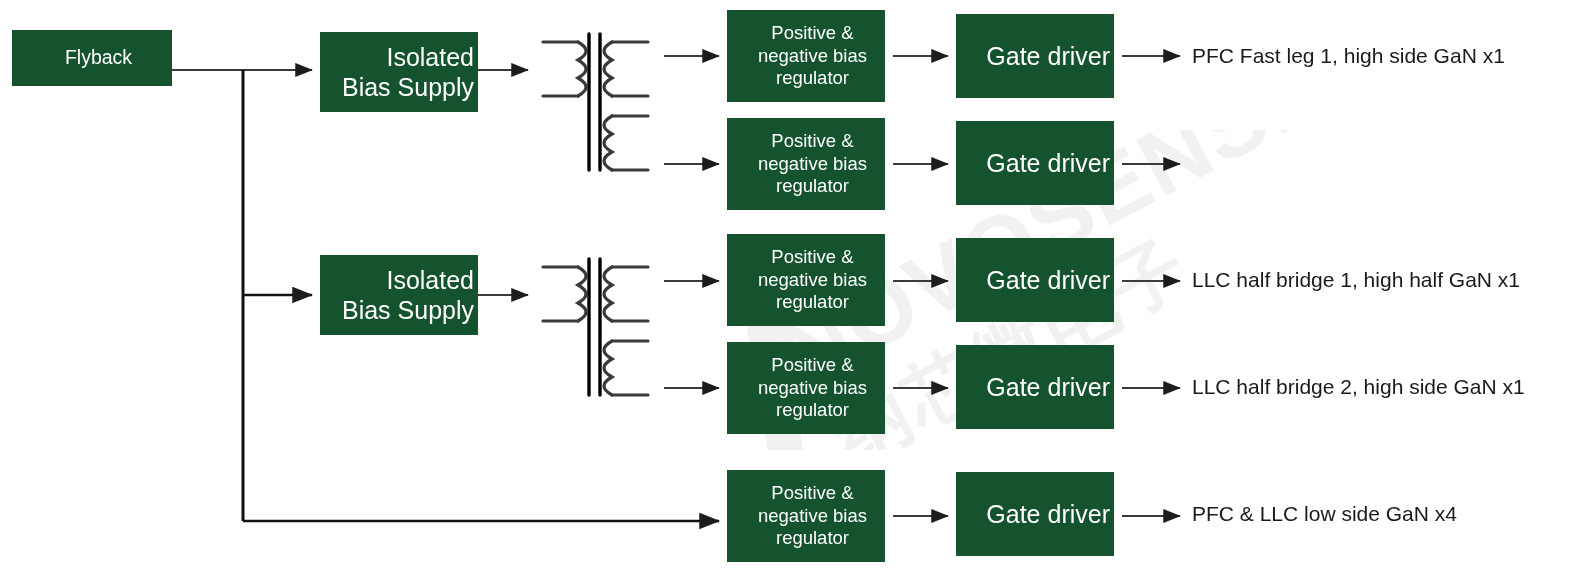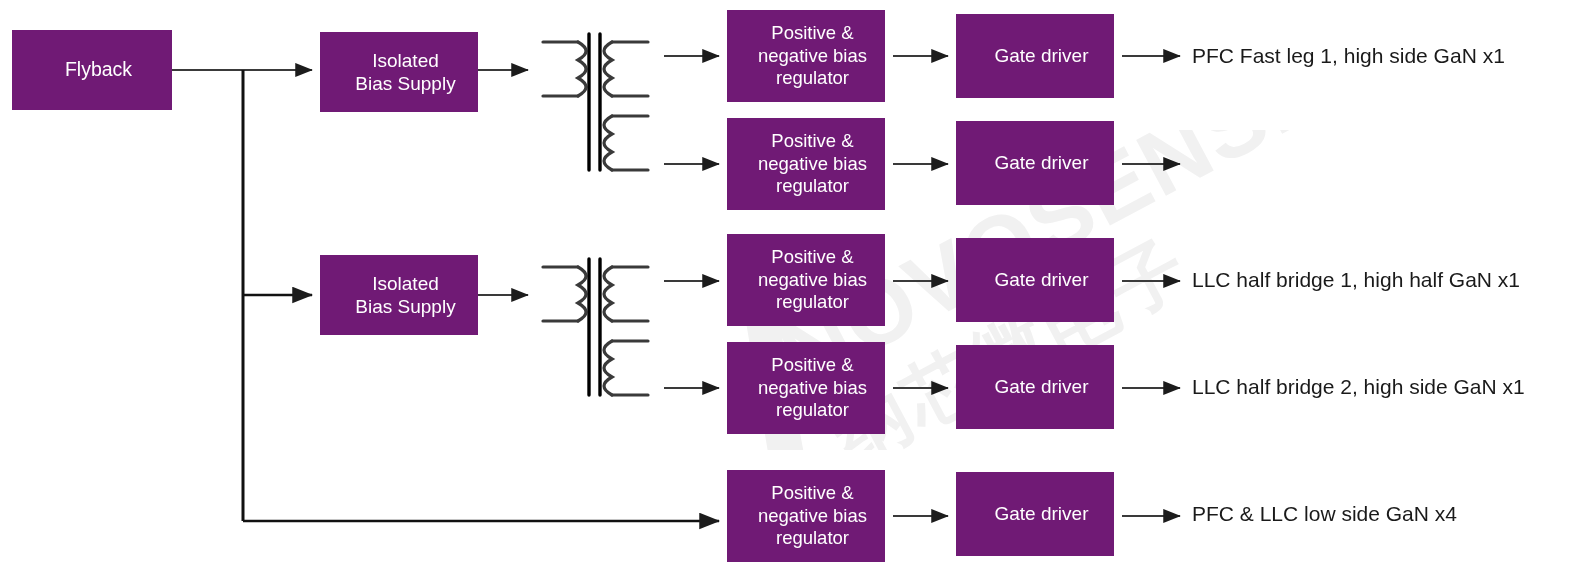--- a/index.html
+++ b/index.html
@@ -25,39 +25,39 @@
     top: 130px;
     width: 700px;
     height: 320px;
     pointer-events: none;
     user-select: none;
     z-index: 0;
   }
   
   .box {
     position: absolute;
-    background: #701a75;
+    background: #14532d;
     color: #ffffff;
     display: flex;
     align-items: center;
     justify-content: center;
     text-align: center;
     line-height: 1.22;
     box-sizing: border-box;
     z-index: 2;
     padding-left: 13px;
   }
   .box-label {
     display: block;
     width: 100%;
     padding: 0 4px;
     white-space: pre-line;
   }
   .box.size-lg  { font-size: 19.5px; }
-  .box.size-md  { font-size: 19px; }
+  .box.size-md  { font-size: 25px; text-align: right; }
   .box.size-sm  { font-size: 18.5px; }
 
   
   .out-text {
     position: absolute;
     color: #1a1a1a;
     font-size: 21px;
     white-space: nowrap;
     z-index: 2;
   }
@@ -157,21 +157,21 @@
       <path d="M893 516 H 948" marker-end="url(#arrow)"></path>
 
       <path d="M1122 56 H 1180" marker-end="url(#arrow)"></path>
       <path d="M1122 164 H 1180" marker-end="url(#arrow)"></path>
       <path d="M1122 281 H 1180" marker-end="url(#arrow)"></path>
       <path d="M1122 388 H 1180" marker-end="url(#arrow)"></path>
       <path d="M1122 516 H 1180" marker-end="url(#arrow)"></path>
     </g>
   </svg>
 
-  <div class="box size-lg" style="left:12px;  top:30px;  width:160px; height:80px;">
+  <div class="box size-lg" style="left:12px;  top:30px;  width:160px; height:56px;">
     <span class="box-label">Flyback</span>
   </div>
 
   <div class="box size-md" style="left:320px; top:32px;  width:158px; height:80px;">
     <span class="box-label">Isolated
 Bias Supply</span>
   </div>
 
   <div class="box size-md" style="left:320px; top:255px; width:158px; height:80px;">
     <span class="box-label">Isolated

